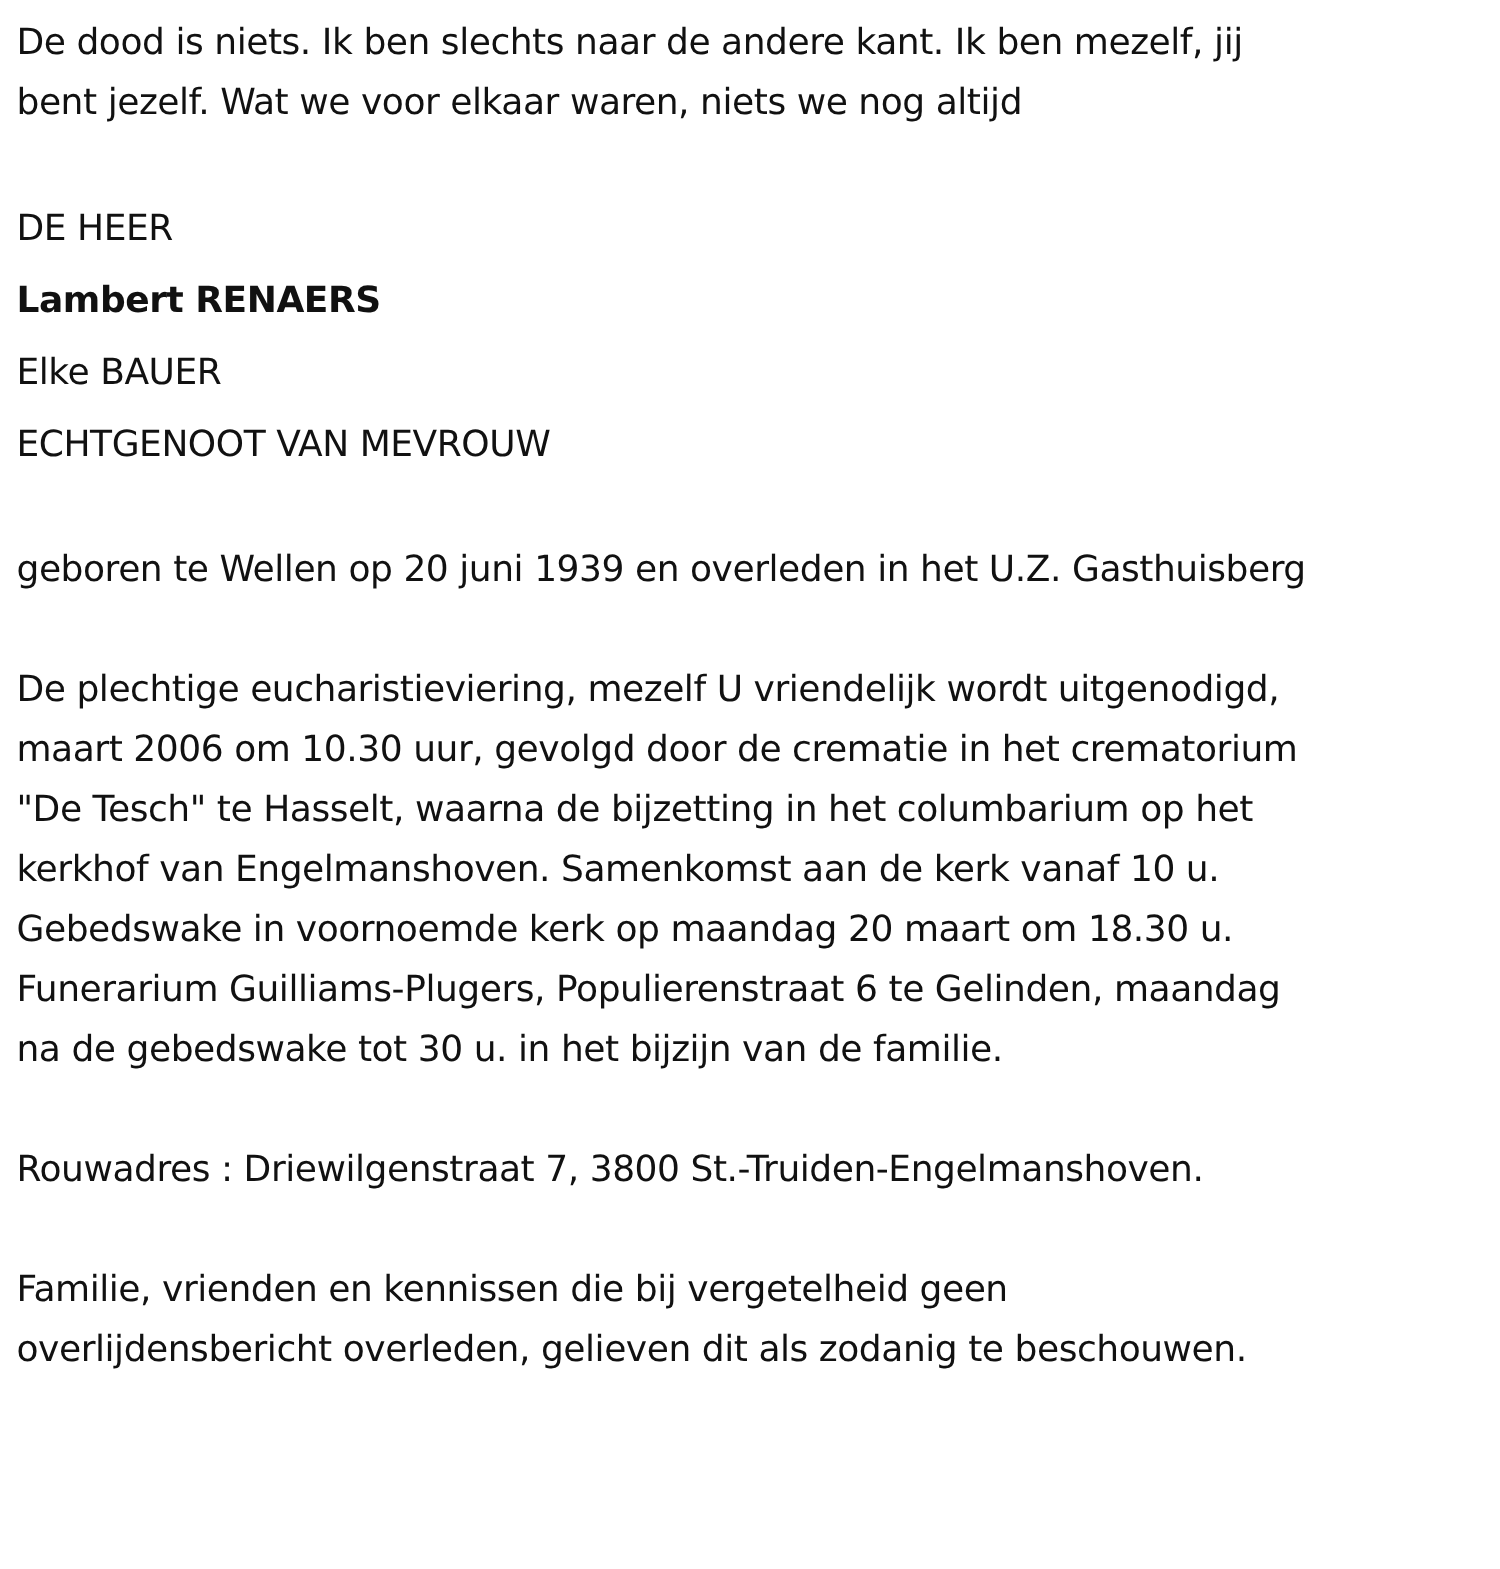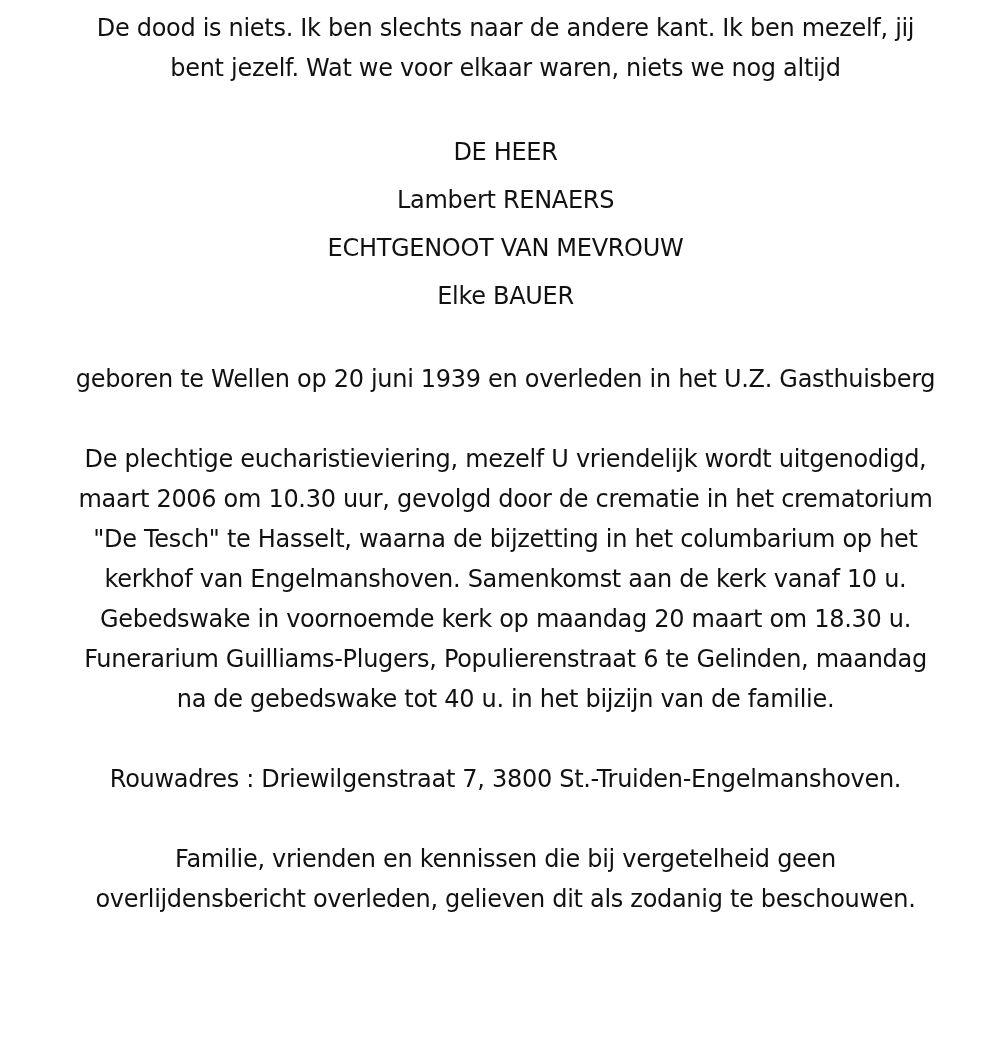--- a/index.html
+++ b/index.html
@@ -20,70 +20,69 @@
       position: relative;
       padding: 8px 0 0 11px;
     }
     .para {
       margin: 0;
       line-height: 40px;
     }
     .line {
       display: block;
       white-space: nowrap;
-      text-align: center;
     }
     .gap {
       height: 40px;
     }
     .gap-small {
       height: 39px;
     }
     .title-block .line {
       line-height: 48px;
     }
     .name {
-      font-weight: normal;
+      font-weight: bold;
     }
   </style>
 </head>
 <body>
 
 <div class="page">
 
   <p class="para">
     <span class="line">De dood is niets. Ik ben slechts naar de andere kant. Ik ben mezelf, jij</span>
     <span class="line">bent jezelf. Wat we voor elkaar waren, niets we nog altijd</span>
   </p>
 
   <div class="gap"></div>
 
   <div class="para title-block">
     <span class="line">DE HEER</span>
     <span class="line name">Lambert RENAERS</span>
+    <span class="line">Elke BAUER</span>
     <span class="line">ECHTGENOOT VAN MEVROUW</span>
-    <span class="line">Elke BAUER</span>
   </div>
 
   <div class="gap-small"></div>
 
   <p class="para">
     <span class="line">geboren te Wellen op 20 juni 1939 en overleden in het U.Z. Gasthuisberg</span>
   </p>
 
   <div class="gap"></div>
 
   <p class="para">
     <span class="line">De plechtige eucharistieviering, mezelf U vriendelijk wordt uitgenodigd,</span>
     <span class="line">maart 2006 om 10.30 uur, gevolgd door de crematie in het crematorium</span>
     <span class="line">"De Tesch" te Hasselt, waarna de bijzetting in het columbarium op het</span>
     <span class="line">kerkhof van Engelmanshoven. Samenkomst aan de kerk vanaf 10 u.</span>
     <span class="line">Gebedswake in voornoemde kerk op maandag 20 maart om 18.30 u.</span>
     <span class="line">Funerarium Guilliams-Plugers, Populierenstraat 6 te Gelinden, maandag</span>
-    <span class="line">na de gebedswake tot 40 u. in het bijzijn van de familie.</span>
+    <span class="line">na de gebedswake tot 30 u. in het bijzijn van de familie.</span>
   </p>
 
   <div class="gap"></div>
 
   <p class="para">
     <span class="line">Rouwadres : Driewilgenstraat 7, 3800 St.-Truiden-Engelmanshoven.</span>
   </p>
 
   <div class="gap"></div>
 

